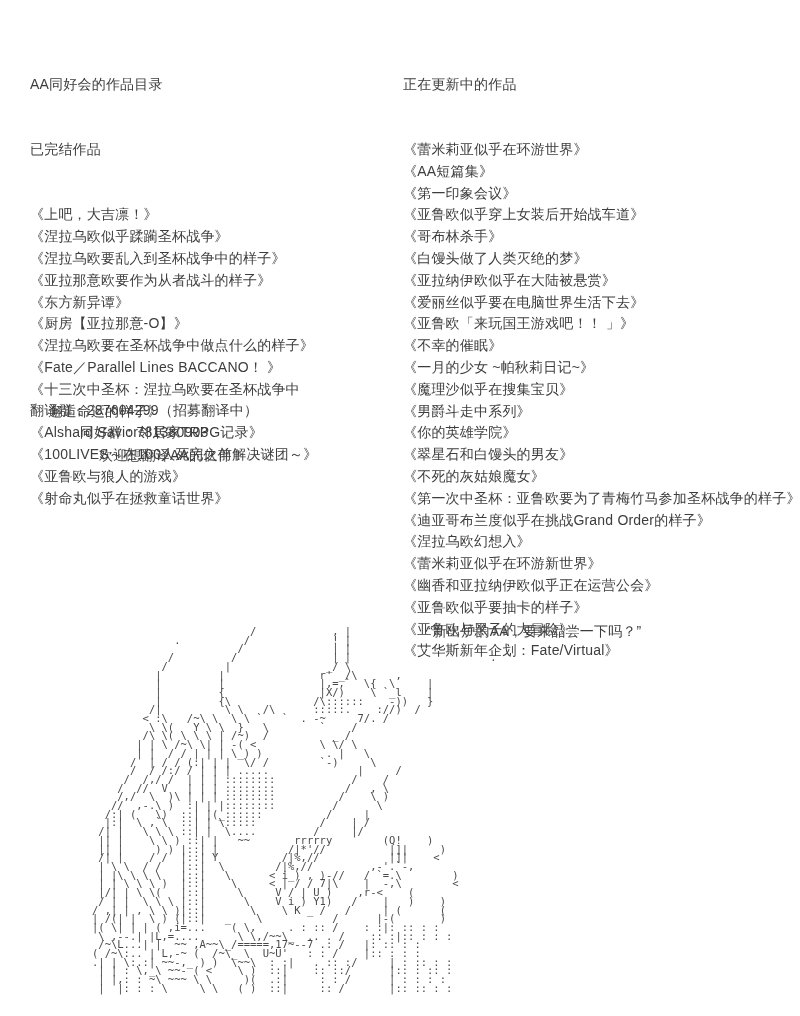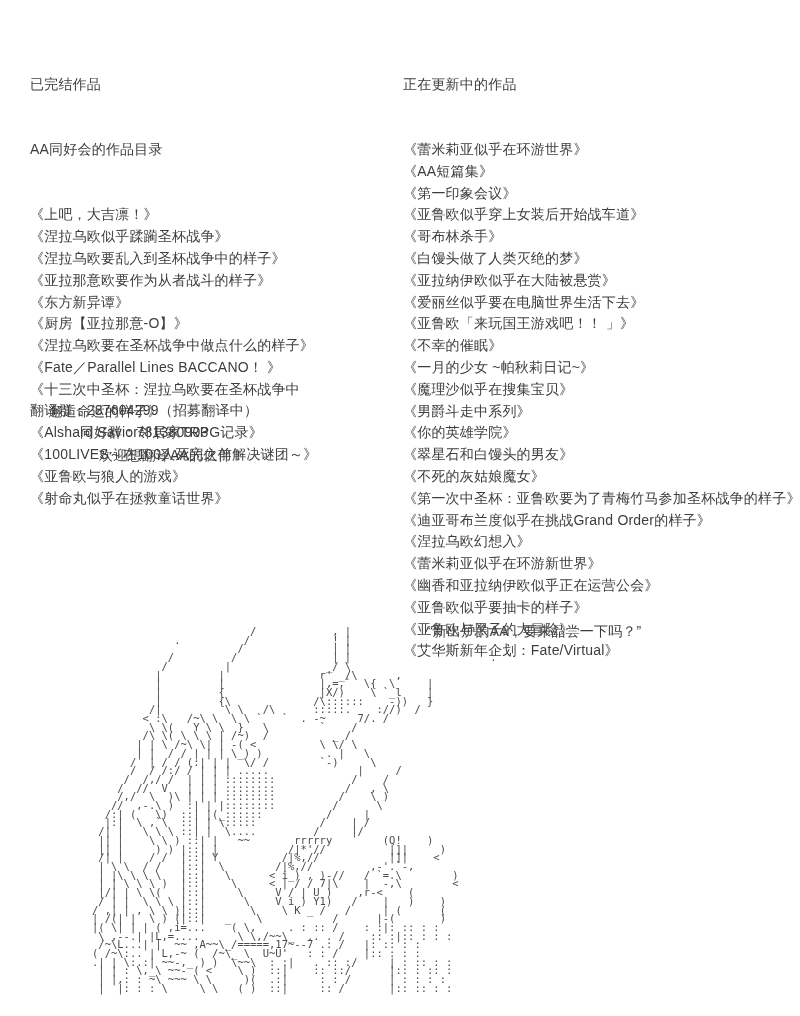--- a/index.html
+++ b/index.html
@@ -36,22 +36,22 @@
     color: #4a4a4a;
     white-space: pre;
   }
 </style>
 </head>
 <body>
 
 <div class="page">
 
   <div class="col col-left">
+    <div class="line">AA同好会的作品目录</div>
     <div class="line">已完结作品</div>
-    <div class="line">AA同好会的作品目录</div>
     <div><div class="line">《上吧，大吉凛！》</div><div class="line">《涅拉乌欧似乎蹂躏圣杯战争》</div><div class="line">《涅拉乌欧要乱入到圣杯战争中的样子》</div><div class="line">《亚拉那意欧要作为从者战斗的样子》</div><div class="line">《东方新异谭》</div><div class="line">《厨房【亚拉那意-O】》</div><div class="line">《涅拉乌欧要在圣杯战争中做点什么的样子》</div><div class="line">《Fate／Parallel Lines BACCANO！ 》</div><div class="line">《十三次中圣杯：涅拉乌欧要在圣杯战争中</div><div class="line">　 邂逅命运的样子》</div><div class="line">《Alshard Savior邻居家TRPG记录》</div><div class="line">《100LIVES～在100人死完之前解决谜团～》</div><div class="line">《亚鲁欧与狼人的游戏》</div><div class="line">《射命丸似乎在拯救童话世界》</div></div>
   </div>
 
   <div class="col col-right">
     <div class="line">正在更新中的作品</div>
     <div><div class="line">《蕾米莉亚似乎在环游世界》</div><div class="line">《AA短篇集》</div><div class="line">《第一印象会议》</div><div class="line">《亚鲁欧似乎穿上女装后开始战车道》</div><div class="line">《哥布林杀手》</div><div class="line">《白馒头做了人类灭绝的梦》</div><div class="line">《亚拉纳伊欧似乎在大陆被悬赏》</div><div class="line">《爱丽丝似乎要在电脑世界生活下去》</div><div class="line">《亚鲁欧「来玩国王游戏吧！！ 」》</div><div class="line">《不幸的催眠》</div><div class="line">《一月的少女 ~帕秋莉日记~》</div><div class="line">《魔理沙似乎在搜集宝贝》</div><div class="line">《男爵斗走中系列》</div><div class="line">《你的英雄学院》</div><div class="line">《翠星石和白馒头的男友》</div><div class="line">《不死的灰姑娘魔女》</div><div class="line">《第一次中圣杯：亚鲁欧要为了青梅竹马参加圣杯战争的样子》</div><div class="line">《迪亚哥布兰度似乎在挑战Grand Order的样子》</div><div class="line">《涅拉乌欧幻想入》</div><div class="line">《蕾米莉亚似乎在环游新世界》</div><div class="line">《幽香和亚拉纳伊欧似乎正在运营公会》</div><div class="line">《亚鲁欧似乎要抽卡的样子》</div><div class="line">《亚鲁欧与黑子的大冒险》</div><div class="line">《艾华斯新年企划：Fate/Virtual》</div></div>
   </div>
 
   <div class="groups"><div class="line">翻译群：287604299（招募翻译中）</div><div class="line">同好群：781380903</div><div class="line">　　　　欢迎想翻译AA的伙伴！</div></div>
 

